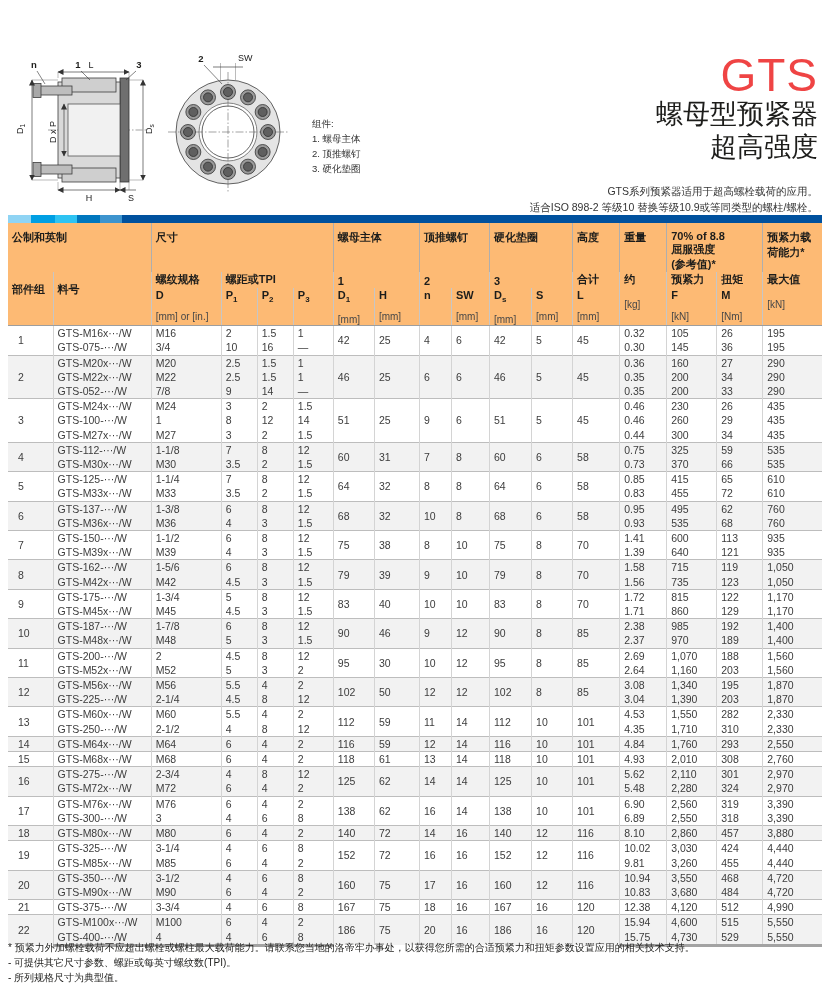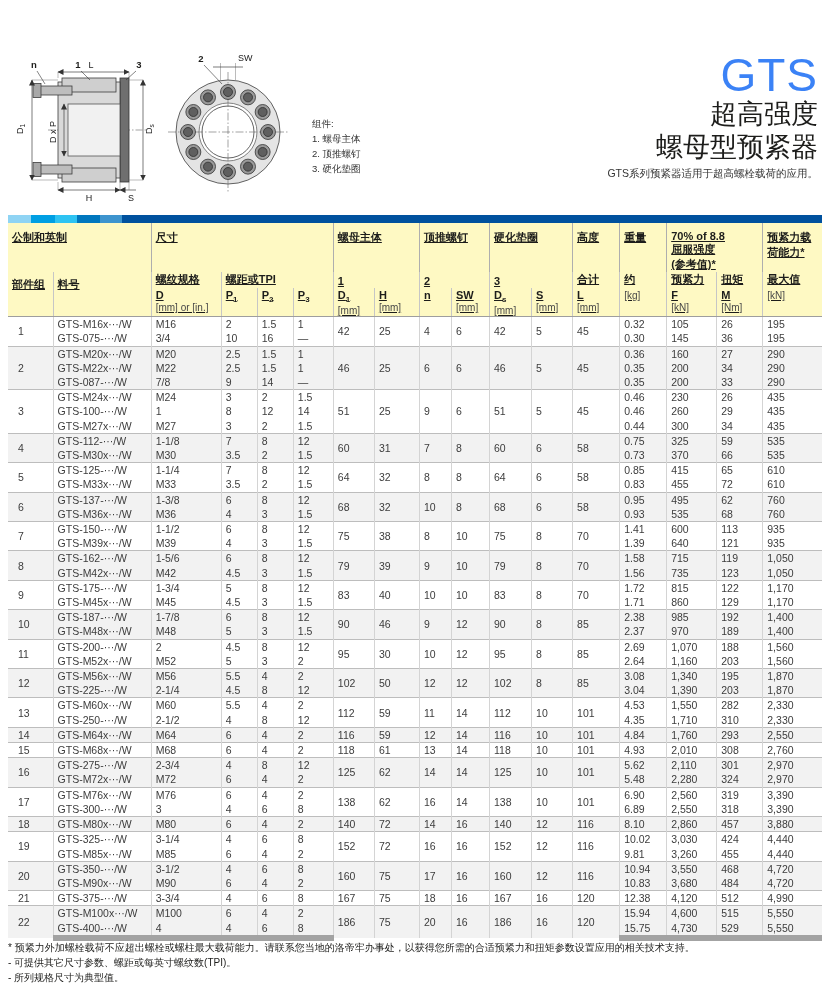--- a/index.html
+++ b/index.html
@@ -1,57 +1,57 @@
 <!DOCTYPE html>
 <html><head>
 <meta charset="utf-8">
 <style>
   html,body{margin:0;padding:0;background:#fff;}
   body{font-family:"Liberation Sans","DejaVu Sans",sans-serif;color:#1d1d1b;}
   .page{position:relative;width:830px;height:990px;background:#fff;overflow:hidden;}
 
   
   .title-block{position:absolute;top:52px;right:12px;text-align:right;}
-  .title-gts{font-size:46px;line-height:46px;font-weight:400;letter-spacing:1px;color:#3b82f6;}
+  .title-gts{font-size:46px;line-height:46px;font-weight:400;letter-spacing:1px;color:#ef4444;}
   .title-sub{font-size:27px;line-height:33px;font-weight:400;color:#1d1d1b;}
-  .title-desc{margin-top:1px;font-size:10.5px;line-height:16px;color:#333;}
+  .title-desc{margin-top:19px;font-size:10.5px;line-height:16px;color:#333;}
 
   
   .diagram{position:absolute;left:10px;top:30px;width:540px;height:185px;}
   .diagram svg{position:absolute;left:0;top:0;}
   .legend{position:absolute;left:302px;top:86px;font-size:9.5px;line-height:15px;color:#333;}
   .dimtext{font-size:9px;fill:#222;}
   .callout{font-size:9.5px;font-weight:bold;fill:#1d1d1b;}
 
   
   .colorbar{position:absolute;left:8px;top:215px;width:814px;height:8px;display:flex;}
   .colorbar div{height:8px;}
 
   
   table.spec{position:absolute;left:8px;top:223px;width:814px;border-collapse:collapse;table-layout:fixed;}
   th,td{padding:0 4px;box-sizing:border-box;overflow:hidden;white-space:nowrap;}
-  thead th{text-align:left;font-size:11px;font-weight:bold;color:#1d1d1b;background:#fef9c3;text-decoration:underline;}
+  thead th{text-align:left;font-size:11px;font-weight:bold;color:#1d1d1b;background:#fdba74;}
   .hr1 th{height:44px;vertical-align:top;padding-top:7px;white-space:normal;}
   .hr2 th{height:16px;vertical-align:bottom;padding-bottom:1px;}
   .hr3 th{height:27px;vertical-align:top;padding-top:1px;}
   th.vb{vertical-align:middle;padding-bottom:19px;}
   th.bl{border-left:1px solid #c6c6c6;}
   th.band{border-left:1px solid #aeaeae;}
   th.ctr{text-align:left;}
-  th .unit{font-weight:normal;font-size:10px;color:#474747;margin-top:1px;}
+  th .unit{font-weight:normal;font-size:10px;color:#474747;margin-top:10px;}
   th .line{display:block;}
   sub{font-size:8px;}
   .hr3 th,.vb{border-bottom:1px solid #9e9e9e;}
 
   tbody td{height:14.2px;line-height:14.2px;font-size:10.5px;color:#3c3c3c;vertical-align:middle;
            border-left:1px solid #d4d4d4;}
   tbody td.c-id{border-left:none;padding-left:10px;color:#3c3c3c;}
   tr.gstart td{border-top:1px solid #bdbdbd;}
   tr.alt td{background:#f2f2f2;}
-  tbody tr:last-child td{border-bottom:6px solid #a3a3a3;}
+  tbody tr:last-child td{border-bottom:3px solid #a3a3a3;}
 
   
   .footnotes{position:absolute;left:8px;top:940px;width:814px;font-size:10px;line-height:15px;color:#1d1d1b;}
   .footnotes p{margin:0;}
 </style>
 </head>
 <body>
 
 <div class="page">
 
@@ -160,24 +160,25 @@
     <div class="legend">
       <div>组件:</div>
       <div>1.  螺母主体</div>
       <div>2.  顶推螺钉</div>
       <div>3.  硬化垫圈</div>
     </div>
   </div>
 
   <div class="title-block">
     <div class="title-gts">GTS</div>
+    <div class="title-sub">螺母型预紧器</div>
     <div class="title-sub">超高强度</div>
-    <div class="title-sub">螺母型预紧器</div>
     <div class="title-desc">
       <div>GTS系列预紧器适用于超高螺栓载荷的应用。</div>
+      <div>适合ISO 898-2 等级10 替换等级10.9或等同类型的螺柱/螺栓。</div>
     </div>
   </div>
 
   <div class="colorbar">
       <div style="background: rgb(143, 212, 244); width: 23px;"></div>
       <div style="background: rgb(0, 159, 227); width: 24px;"></div>
       <div style="background: rgb(46, 195, 242); width: 22px;"></div>
       <div style="background: rgb(0, 119, 190); width: 23px;"></div>
       <div style="background: rgb(61, 148, 206); width: 22px;"></div>
       <div style="background: rgb(0, 81, 158); flex: 1 1 0%;"></div>
@@ -340,21 +341,21 @@
           <td>M22</td>
           <td>2.5</td>
           <td>1.5</td>
           <td>1</td>
           <td>0.35</td>
           <td>200</td>
           <td>34</td>
           <td>290</td>
         </tr>
         <tr class="alt">
-          <td>GTS-087-···/W</td>
+          <td>GTS-052-···/W</td>
           <td>7/8</td>
           <td>9</td>
           <td>14</td>
           <td>—</td>
           <td>0.35</td>
           <td>200</td>
           <td>33</td>
           <td>290</td>
         </tr>
         <tr class="gstart ">

